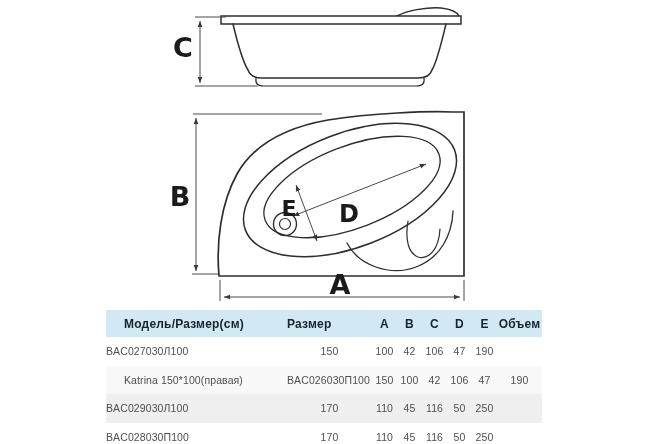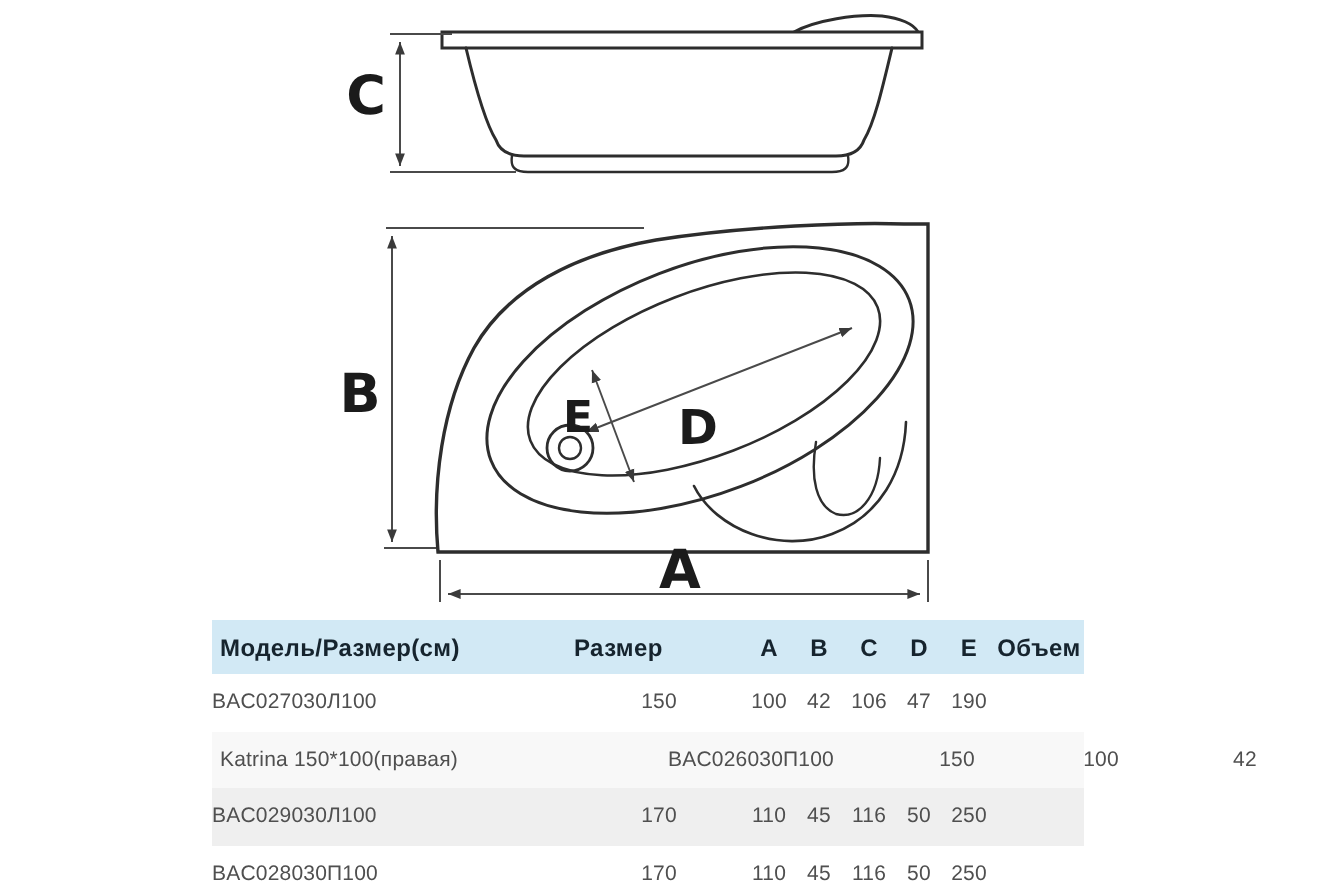--- a/index.html
+++ b/index.html
@@ -18,23 +18,23 @@
   .t-head{
     display:grid;grid-template-columns:var(--cols);
     background:#d2e9f5;height:27px;align-items:center;
     font-size:12px;font-weight:bold;color:#16242e;letter-spacing:.2px;
   }
   .t-rows .t-row{
     display:grid;grid-template-columns:var(--cols);
     height:28.5px;align-items:center;
     font-size:10.5px;color:#4f4f4f;letter-spacing:.1px;
   }
-  .t-row:nth-child(2){background:#f8f8f8;gap:47px;}
+  .t-row:nth-child(2){background:#f8f8f8;}
   .t-row:nth-child(3){background:#efefef;}
-  .c-model{padding-left:4px;text-align:left;}
+  .c-model{padding-left:18px;text-align:left;}
   .c-article{text-align:left;}
   .c-num{text-align:center;}
   .c-vol{text-align:center;}
 </style>
 </head>
 <body>
 
 <div class="page">
 
   <svg class="drawing" width="666" height="310" viewBox="0 0 666 310">

